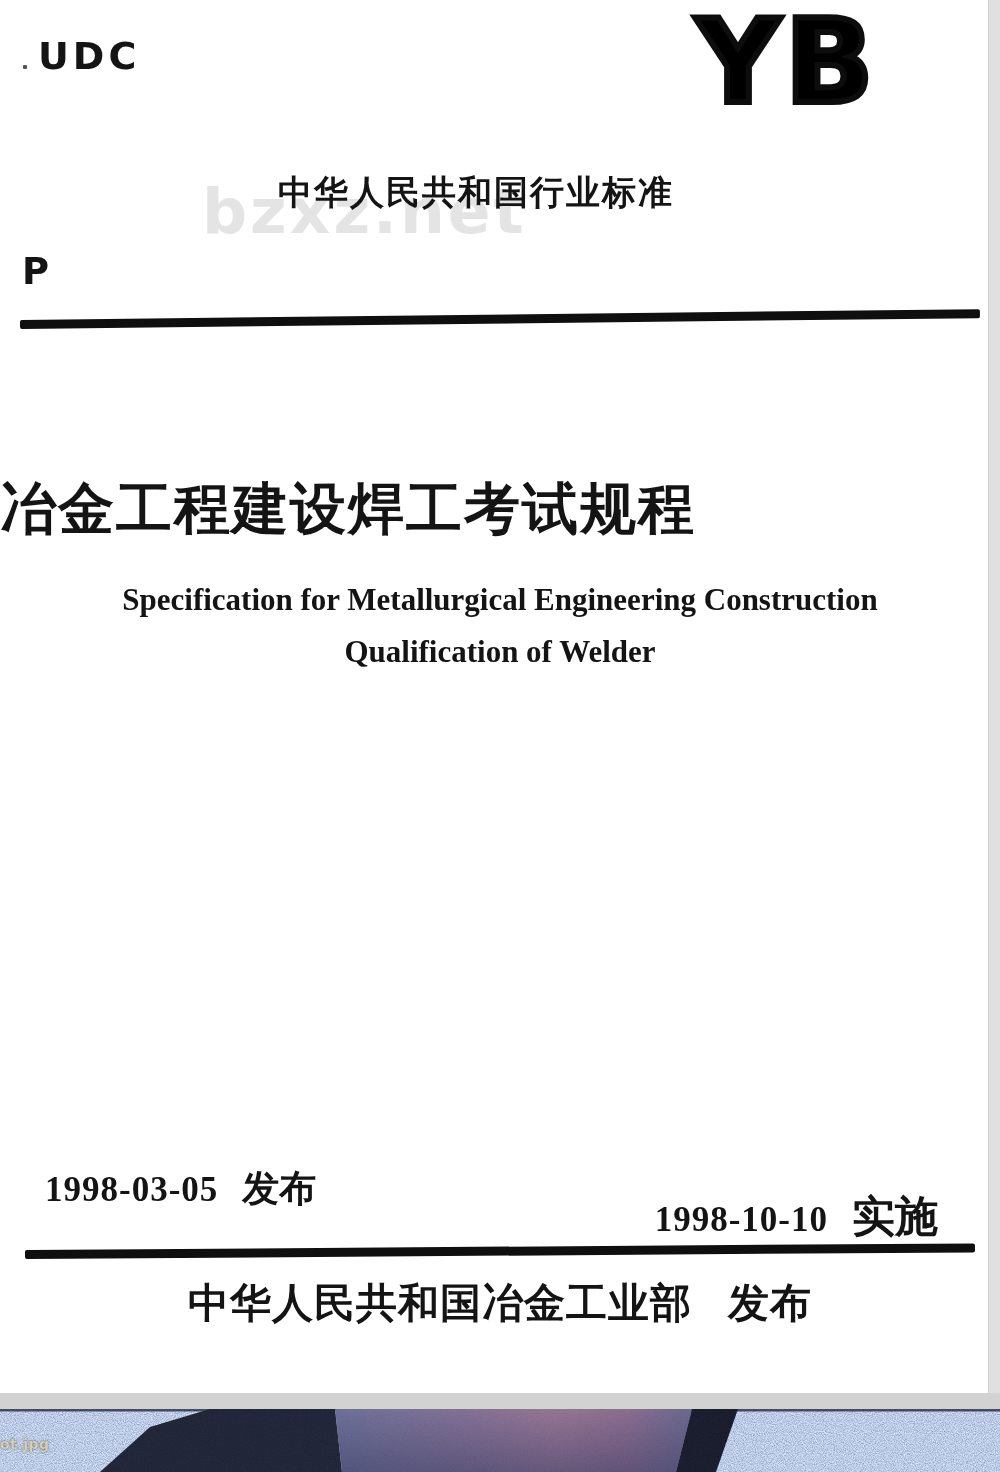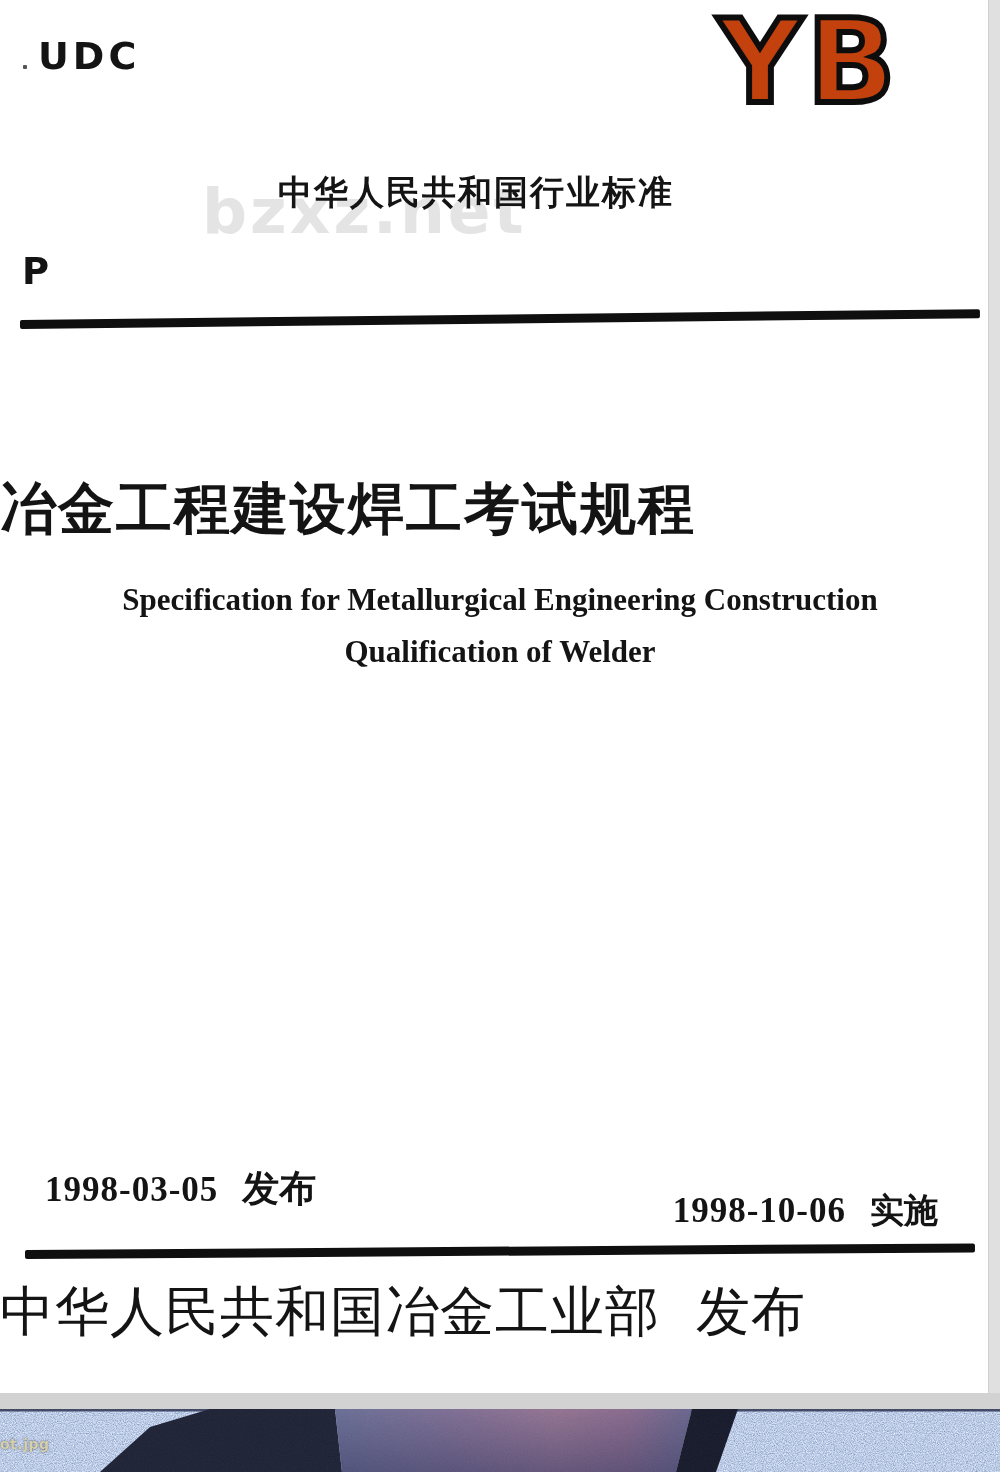--- a/index.html
+++ b/index.html
@@ -19,23 +19,23 @@
     font-size:38px;font-weight:900;letter-spacing:4px;
     color:var(--ink);
     margin-top:20px;
   }
   .udc-dot{
     left:23px;top:65px;width:4px;height:4px;background:#555;border-radius:1px;
   }
 
   
   .logo{
-    left:718px;top:4px;
+    left:696px;top:4px;
     font-size:116px;font-weight:900;letter-spacing:5px;line-height:1.0;
-    color:#c2410c;
+    color:#000000;
     -webkit-text-stroke:6px #0d0d0d;
     font-family:"DejaVu Sans","Liberation Sans",sans-serif;
   }
 
   
   .watermark{
     left:202px;top:130px;
     font-size:63px;font-weight:900;letter-spacing:3px;
     color:var(--watermark,#e4e4e4);
     z-index:0;
@@ -82,26 +82,26 @@
   .date-line{white-space:nowrap;}
   .date-line .date{
     font-family:"Liberation Serif","DejaVu Serif",serif;
     font-size:35px;font-weight:700;letter-spacing:1px;
   }
   .date-line .cn{
     font-size:37px;font-weight:900;margin-left:24px;
   }
   .date-left{left:45px;top:1124px;margin-top:40px;}
   .date-right{right:62px;top:1188px;}
-  .date-right .cn{font-size:34px;}
+  .date-right .cn{font-size:43px;}
 
   .publisher{
     left:0;top:1276px;width:100%;
-    text-align:left;
-    font-size:54px;font-weight:400;letter-spacing:1px;
+    text-align:center;
+    font-size:41px;font-weight:700;letter-spacing:1px;
     white-space:nowrap;
   }
   .publisher .action{margin-left:36px;}
 
   
   .edge-strip{
     left:988px;top:0;width:12px;height:1394px;
     background:var(--edge-strip,#e0e0e0);
     border-left:1px solid #cfcfcf;
   }
@@ -142,21 +142,21 @@
 
   <h1 class="abs title-cn">冶金工程建设焊工考试规程</h1>
   <div class="abs title-en title-en2">Qualification of Welder</div>
   <div class="abs title-en title-en1">Specification for Metallurgical Engineering Construction</div>
 
   <div class="abs date-line date-left">
     <span class="date">1998-03-05</span><span class="cn">发布</span>
   </div>
 
   <div class="abs date-line date-right">
-    <span class="date">1998-10-06</span><span class="cn">实施</span>
+    <span class="date">1998-10-10</span><span class="cn">实施</span>
   </div>
 
   <div class="abs bar bar-bottom"></div>
 
   <div class="abs publisher">
     <span>中华人民共和国冶金工业部</span><span class="action">发布</span>
   </div>
 
   <div class="abs edge-strip"></div>
   <div class="abs scan-band"></div>

